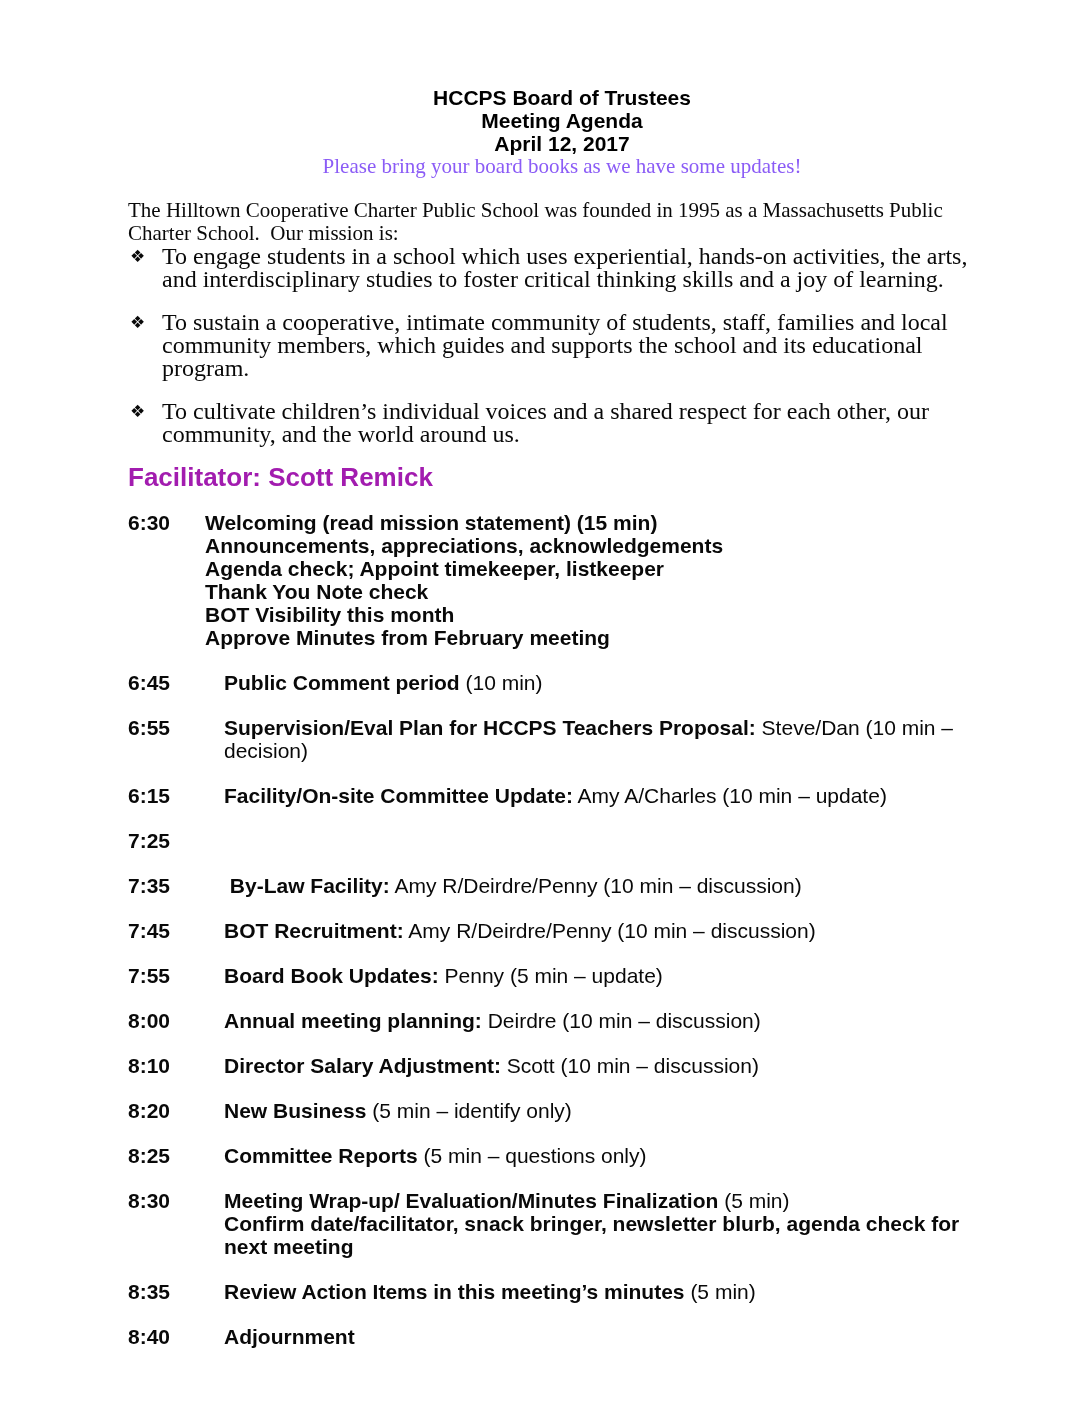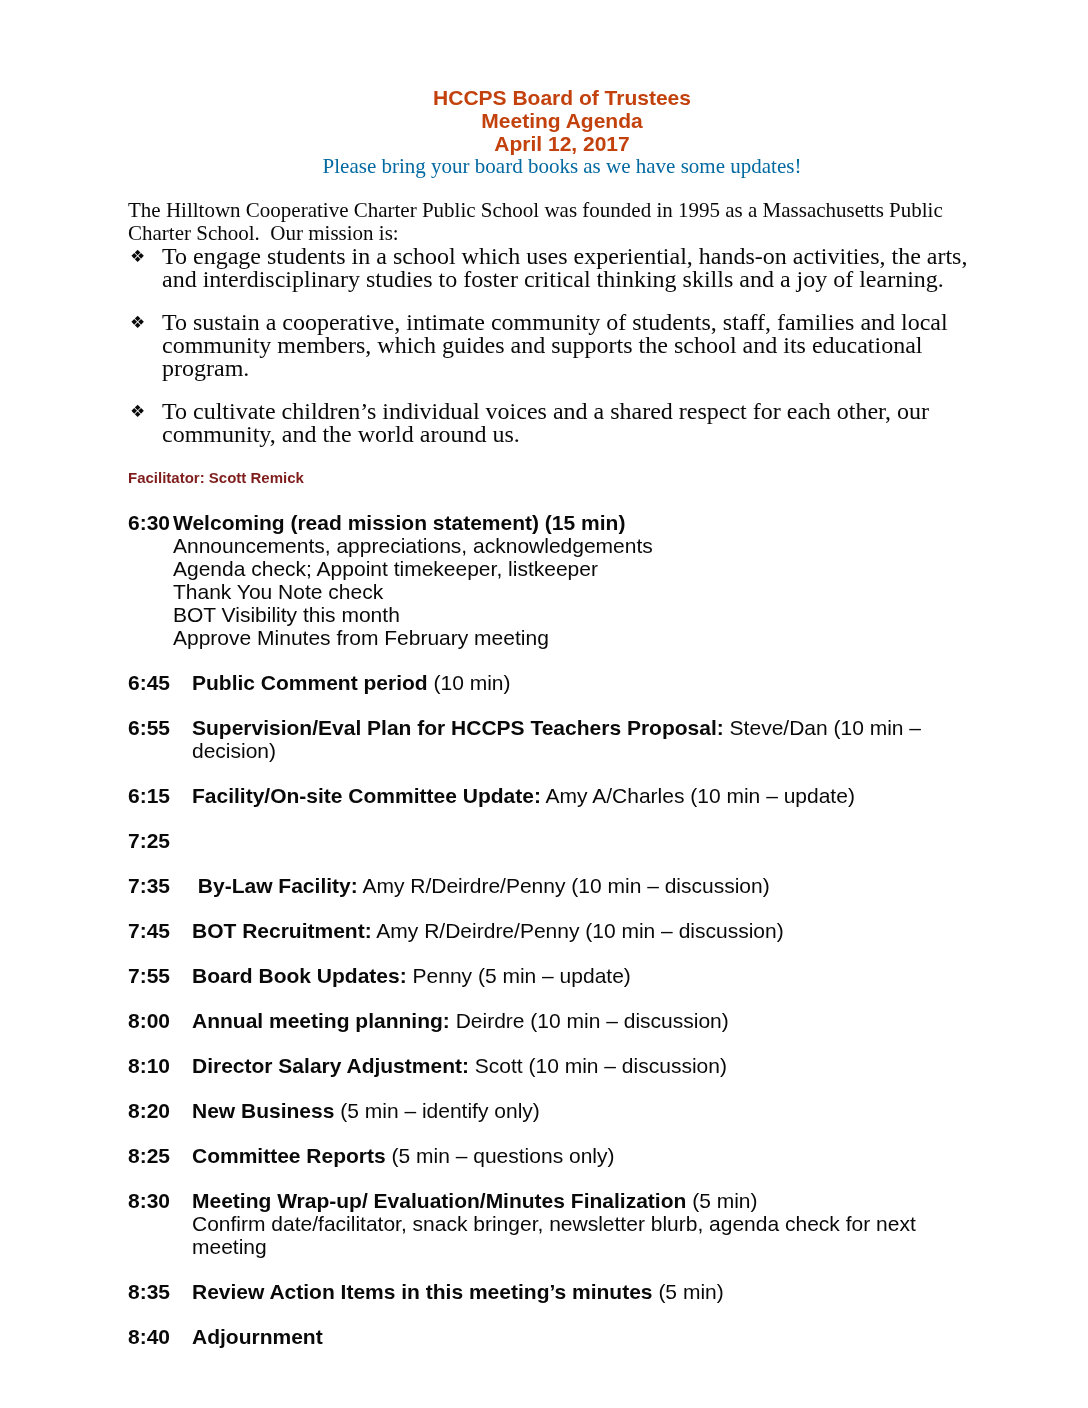--- a/index.html
+++ b/index.html
@@ -8,21 +8,21 @@
     position:relative;
     width:1088px; height:1408px;
     background:#ffffff;
     padding:86px 92px 40px 128px;
     overflow:hidden;
   }
 
   .doc-header { text-align:center; }
   .title-line {
     font-family:"Liberation Sans",sans-serif;
-    font-weight:bold; font-size:21px; line-height:23px; color:#c2410c;
+    font-weight:bold; font-size:21px; line-height:23px; color:#000000;
   }
   .notice {
     font-family:"Liberation Serif",serif;
     font-size:21px; line-height:23px;
     margin-bottom:21px;
   }
   .intro {
     font-family:"Liberation Serif",serif;
     font-size:21px; line-height:23px; color:#090909;
     white-space:pre-wrap;
@@ -35,49 +35,50 @@
     width:34px; flex-shrink:0; color:#090909;
     padding-left:2px;
   }
   .bullet-text {
     font-family:"Liberation Serif",serif;
     font-size:24px; line-height:23px; color:#090909;
     max-width:810px;
   }
   .facilitator {
     font-family:"Liberation Sans",sans-serif;
-    font-weight:bold; font-size:15px; line-height:23px; color:#7f1d1d;
+    font-weight:bold; font-size:26px; line-height:23px; color:#a21caf;
     margin-top:8px;
   }
   .agenda-item { display:flex; margin-top:22px; }
   .agenda-time {
     font-family:"Liberation Sans",sans-serif;
     font-weight:bold; font-size:21px; line-height:23px; color:#090909;
     width:64px; flex-shrink:0;
   }
   .agenda-item.tight .agenda-time { width:45px; }
   .agenda-body {
     font-family:"Liberation Sans",sans-serif;
     font-size:21px; line-height:23px; color:#090909;
     white-space:pre-wrap;
+    margin-left:32px;
   }
   .agenda-title { font-weight:bold; }
   .agenda-detail { font-weight:normal; }
-  .agenda-sub { font-weight:normal; }
+  .agenda-sub { font-weight:bold; }
 </style>
 </head>
 <body>
 
 <div class="page">
 
   <div class="doc-header">
     <div class="title-line">HCCPS Board of Trustees</div>
     <div class="title-line">Meeting Agenda</div>
     <div class="title-line">April 12, 2017</div>
-    <div class="notice" id="notice" style="color: #0369a1;">Please bring your board books as we have some updates!</div>
+    <div class="notice" id="notice" style="color: #8b5cf6;">Please bring your board books as we have some updates!</div>
   </div>
 
   <p class="intro">The Hilltown Cooperative Charter Public School was founded in 1995 as a Massachusetts Public Charter School.  Our mission is:</p>
 
   <div id="bullets">
       <div class="bullet-row">
         <span class="bullet-marker">❖</span>
         <span class="bullet-text">To engage students in a school which uses experiential, hands-on activities, the arts, and interdisciplinary studies to foster critical thinking skills and a joy of learning.</span>
       </div>
       <div class="bullet-row">

